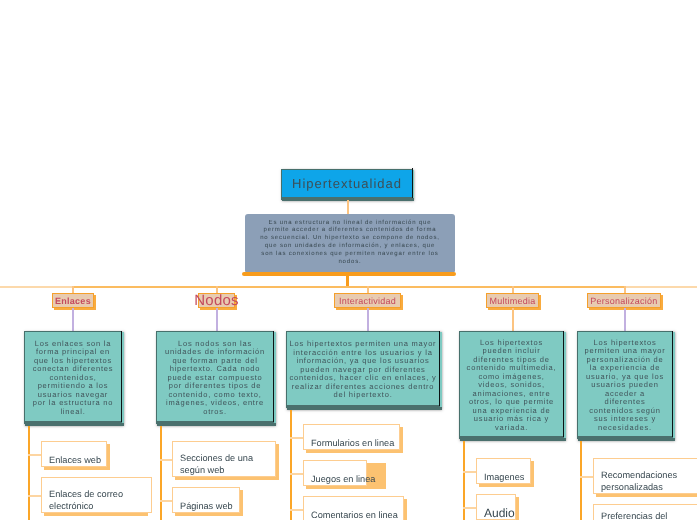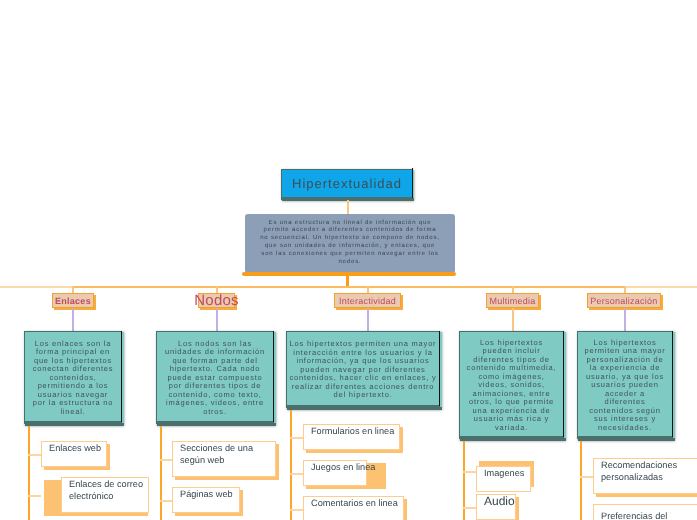--- a/index.html
+++ b/index.html
@@ -45,21 +45,21 @@
         position:absolute;
         display:flex;align-items:center;justify-content:center;
         text-align:center;color:#40545a;}
   .teal::after,.root::after{content:"";position:absolute;right:-1.4px;top:-1.3px;bottom:-1.4px;
         width:1.8px;background:#0c1314;}
   .tealshadow{background:#7fcac2;border-bottom:3.4px solid #4a706d;box-sizing:border-box;
         box-shadow:0 0 2.6px rgba(120,120,120,.85);}
 
   
   .leaf{background:#ffffff;border:1.3px solid #fdcd90;
-        display:flex;align-items:flex-start;
+        display:flex;align-items:flex-end;
         color:#37474f;}
   .leaf>span{padding-left:7px;padding-right:4px;}
   .leaf.nw>span{white-space:nowrap;}
   .leafshadow{background:#fcc271;}
 </style>
 </head>
 <body>
 
 <div id="stage">
 
@@ -90,21 +90,21 @@
         <span>Los enlaces son la forma principal en que los hipertextos conectan diferentes contenidos, permitiendo a los usuarios navegar por la estructura no lineal.</span>
       </div>
       <div class="vleafbus" style="left:27.5px;top:426px;height:94px;"></div>
       <div class="hstub" style="left:27.5px;top:454px;width:13.5px;"></div>
       <div class="abs leafshadow" style="left:44px;top:444px;width:66px;height:26px;"></div>
       <div class="abs leaf nw" style="left:41px;top:441px;width:66px;height:26px;font-size:9.2px;line-height:12px;">
         <span>Enlaces web</span>
       </div>
       <div class="hstub" style="left:27.5px;top:495px;width:13.5px;"></div>
       <div class="abs leafshadow" style="left:44px;top:480px;width:104px;height:36px;"></div>
-      <div class="abs leaf" style="left:41px;top:477px;width:88px;height:36px;font-size:9.2px;line-height:12px;margin-left:20px;">
+      <div class="abs leaf" style="left:41px;top:477px;width:111px;height:36px;font-size:9.2px;line-height:12px;">
         <span>Enlaces de correo electrónico</span>
       </div>
       <div class="vorange" style="left:216px;top:286px;height:7px;"></div>
       <div class="abs chipshadow" style="left:200px;top:295px;width:37px;height:15px;"></div>
       <div class="abs chip" style="left:198px;top:293px;width:37px;height:15px;font-size:15px;">
         <span>Nodos</span>
       </div>
       <div class="vpurple" style="left:216px;top:308px;height:23px;"></div>
       <div class="abs tealshadow" style="left:157px;top:332px;width:119px;height:94px;"></div>
       <div class="abs teal" style="left:156px;top:331px;width:118px;height:93px;font-size:7.5px;line-height:8.5px;padding:3px 6px 0;letter-spacing:0.8px;">
@@ -153,21 +153,21 @@
         <span>Multimedia</span>
       </div>
       <div class="vorange" style="left:512px;top:308px;height:23px;"></div>
       <div class="abs tealshadow" style="left:460px;top:332px;width:106px;height:109px;"></div>
       <div class="abs teal" style="left:459px;top:331px;width:105px;height:108px;font-size:7.5px;line-height:8.5px;padding:3px 6px 0;letter-spacing:0.8px;">
         <span>Los hipertextos pueden incluir diferentes tipos de contenido multimedia, como imágenes, videos, sonidos, animaciones, entre otros, lo que permite una experiencia de usuario más rica y variada.</span>
       </div>
       <div class="vleafbus" style="left:462.5px;top:441px;height:79px;"></div>
       <div class="hstub" style="left:462.5px;top:471px;width:13.5px;"></div>
       <div class="abs leafshadow" style="left:479px;top:461px;width:55px;height:26px;"></div>
-      <div class="abs leaf nw" style="left:476px;top:458px;width:55px;height:26px;font-size:9.2px;line-height:12px;margin-top:8px;">
+      <div class="abs leaf nw" style="left:476px;top:458px;width:55px;height:26px;font-size:9.2px;line-height:12px;">
         <span>Imagenes</span>
       </div>
       <div class="hstub" style="left:462.5px;top:507px;width:13.5px;"></div>
       <div class="abs leafshadow" style="left:479px;top:497px;width:40px;height:26px;"></div>
       <div class="abs leaf nw" style="left:476px;top:494px;width:40px;height:26px;font-size:12px;line-height:12px;">
         <span>Audio</span>
       </div>
       <div class="vorange" style="left:624px;top:286px;height:7px;"></div>
       <div class="abs chipshadow" style="left:589px;top:295px;width:74px;height:15px;"></div>
       <div class="abs chip" style="left:587px;top:293px;width:74px;height:15px;font-size:9px;">

